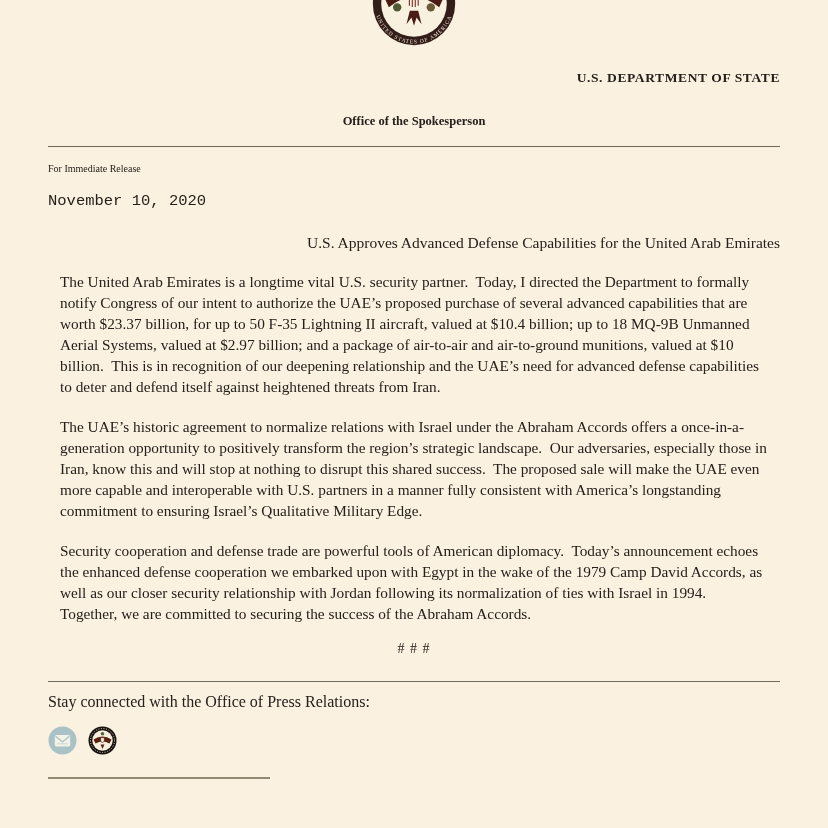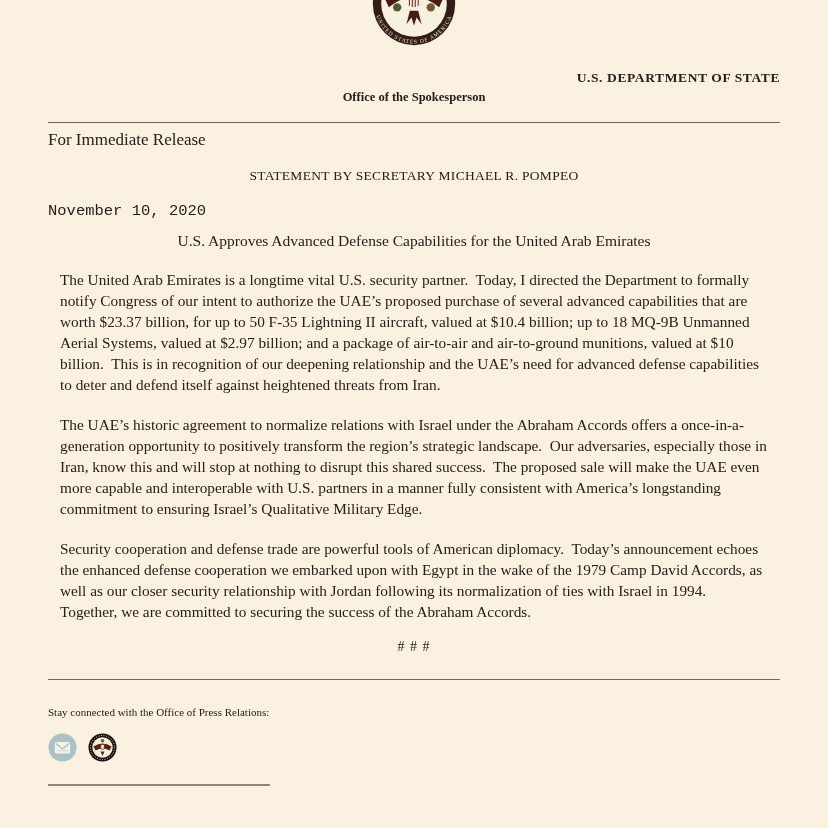--- a/index.html
+++ b/index.html
@@ -37,47 +37,47 @@
     text-align: right;
     font-size: 13.5px;
     font-weight: bold;
     letter-spacing: 0.6px;
     margin-top: 24px;
   }
   .office {
     text-align: center;
     font-size: 12.5px;
     font-weight: bold;
-    margin-top: 4px;
+    margin-top: 28px;
   }
   .rule {
     border: none;
     border-top: 1.6px solid #6e6a5e;
     margin: 0;
     margin-top: 17px;
   }
   .release-line {
-    font-size: 17px;
-    margin-top: 7px;
+    font-size: 10px;
+    margin-top: 16px;
   }
   .statement {
     text-align: center;
     font-size: 13.5px;
     letter-spacing: 0.3px;
     margin-top: 18px;
   }
   .date {
     font-size: 15.5px;
     margin-top: 18px;
     font-family: Liberation Mono, monospace;
   }
   .title {
-    text-align: center;
+    text-align: right;
     font-size: 15.5px;
-    margin-top: 12px;
+    margin-top: 24px;
   }
   .para {
     font-size: 15.3px;
     line-height: 21px;
     margin: 12px;
     margin-top: 19px;
     white-space: pre-wrap;
     text-align: left;
   }
   .endmark {
@@ -86,22 +86,22 @@
     letter-spacing: 1px;
     margin-top: 17px;
   }
   .rule-bottom {
     border: none;
     border-top: 1.6px solid #6e6a5e;
     margin: 0;
     margin-top: 24px;
   }
   .stay {
-    font-size: 11px;
-    margin-top: 26px;
+    font-size: 16px;
+    margin-top: 11px;
   }
   .icons {
     margin-top: 15px;
     display: flex;
     align-items: center;
     gap: 11px;
   }
   .icon-btn {
     display: block;
     width: 29px;
@@ -150,21 +150,20 @@
       </g>
     </svg>
   </div>
 
   <div class="agency">U.S. DEPARTMENT OF STATE</div>
   <div class="office">Office of the Spokesperson</div>
 
   <hr class="rule">
 
   <div class="release-line">For Immediate Release</div>
-  <div class="statement">STATEMENT BY SECRETARY MICHAEL R. POMPEO</div>
   <div class="date">November 10, 2020</div>
   <div class="title">U.S. Approves Advanced Defense Capabilities for the United Arab Emirates</div>
 
   <p class="para">The United Arab Emirates is a longtime vital U.S. security partner.  Today, I directed the Department to formally notify Congress of our intent to authorize the UAE’s proposed purchase of several advanced capabilities that are worth $23.37 billion, for up to 50 F-35 Lightning II aircraft, valued at $10.4 billion; up to 18 MQ-9B Unmanned Aerial Systems, valued at $2.97 billion; and a package of air-to-air and air-to-ground munitions, valued at $10 billion.  This is in recognition of our deepening relationship and the UAE’s need for advanced defense capabilities to deter and defend itself against heightened threats from Iran.</p>
   <p class="para">The UAE’s historic agreement to normalize relations with Israel under the Abraham Accords offers a once-in-a-generation opportunity to positively transform the region’s strategic landscape.  Our adversaries, especially those in Iran, know this and will stop at nothing to disrupt this shared success.  The proposed sale will make the UAE even more capable and interoperable with U.S. partners in a manner fully consistent with America’s longstanding commitment to ensuring Israel’s Qualitative Military Edge.</p>
   <p class="para">Security cooperation and defense trade are powerful tools of American diplomacy.  Today’s announcement echoes the enhanced defense cooperation we embarked upon with Egypt in the wake of the 1979 Camp David Accords, as well as our closer security relationship with Jordan following its normalization of ties with Israel in 1994.  Together, we are committed to securing the success of the Abraham Accords.</p>
 
   <div class="endmark"># # #</div>
 
   <hr class="rule-bottom">

